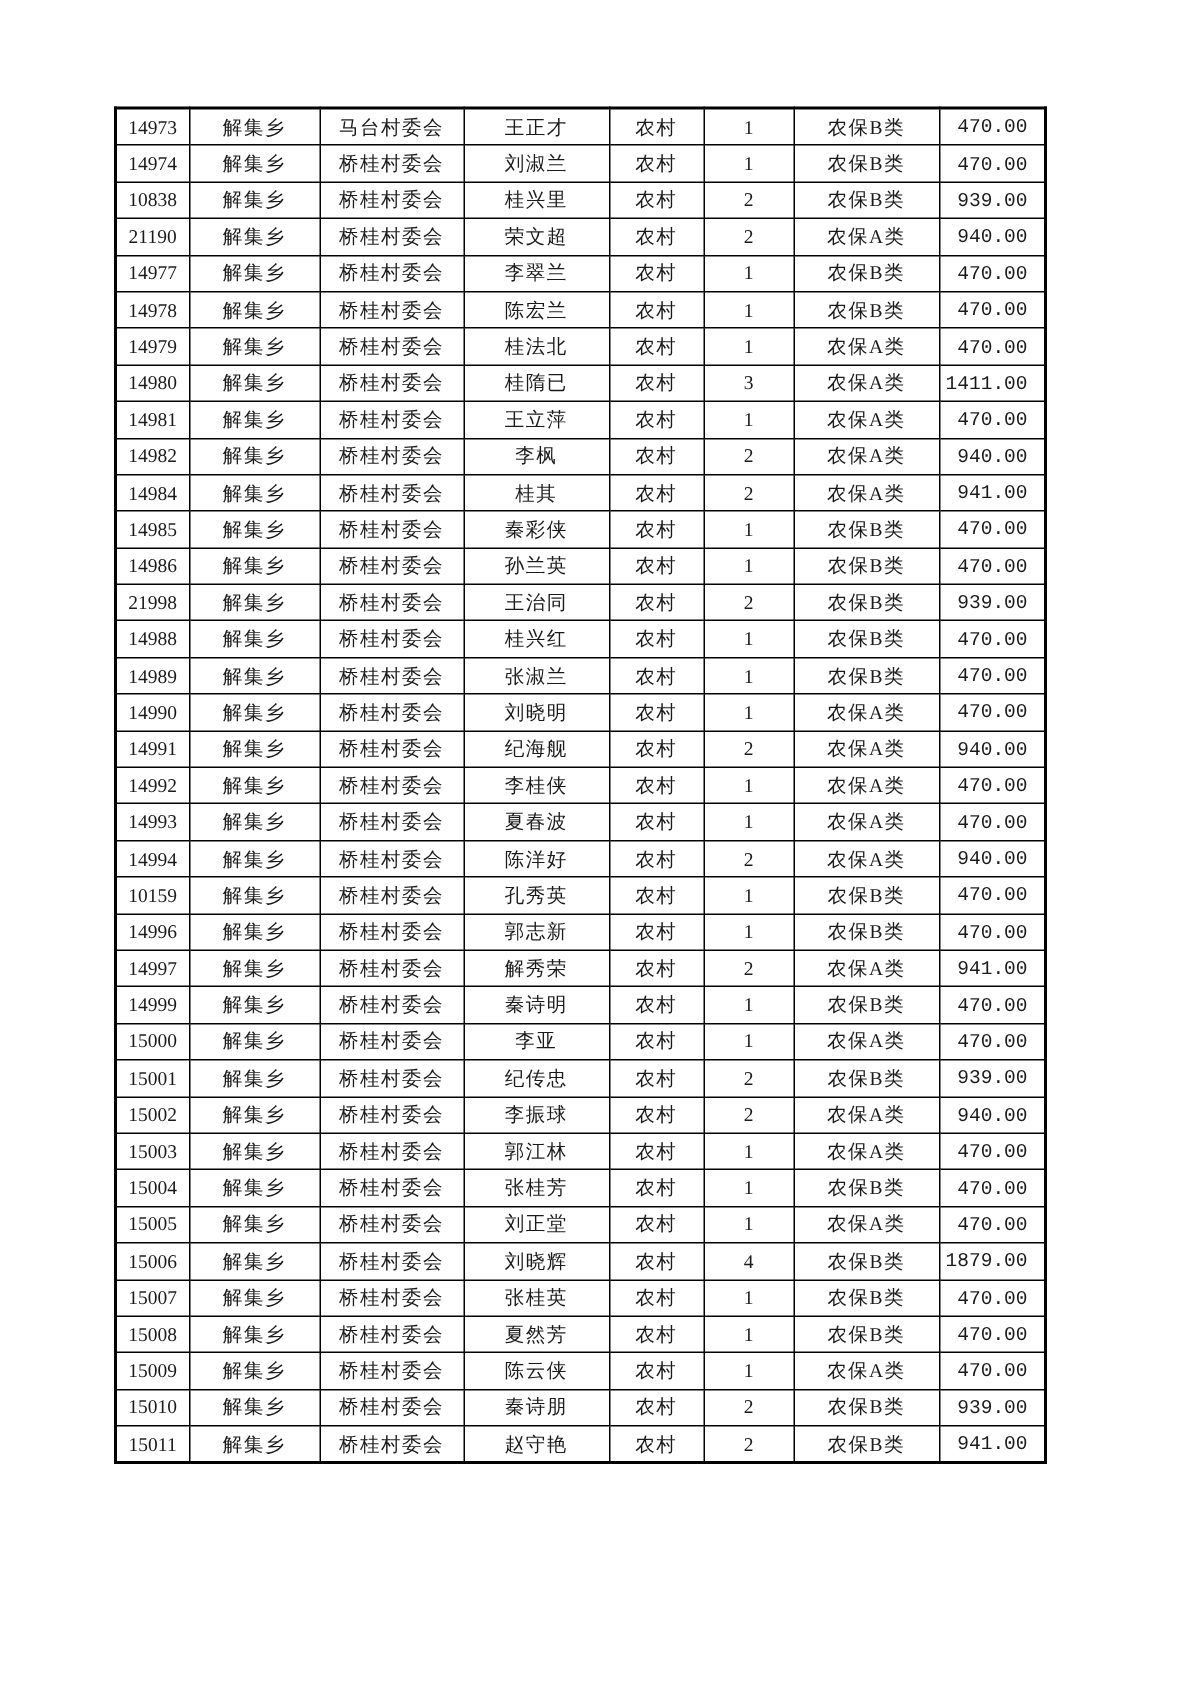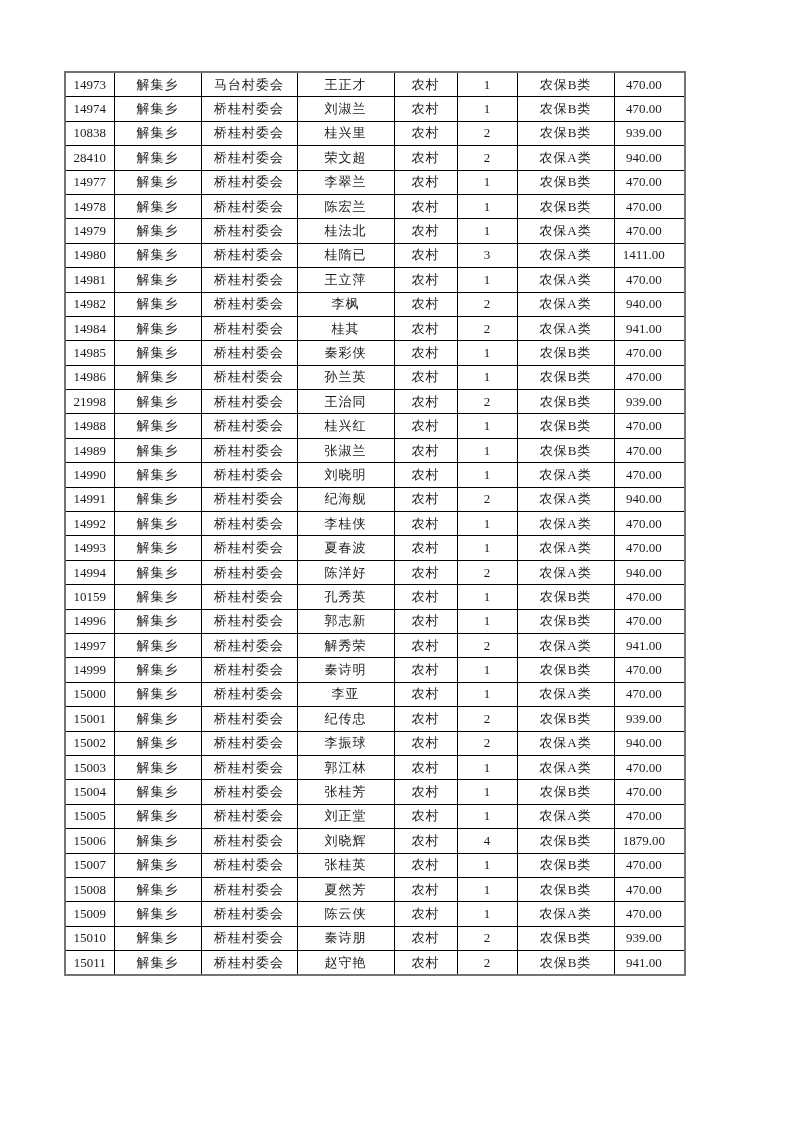--- a/index.html
+++ b/index.html
@@ -6,44 +6,44 @@
   .page {
     position: relative;
     width: 793px;
     height: 1122px;
     background: #ffffff;
     font-family: "Liberation Serif", "DejaVu Serif", serif;
     overflow: hidden;
   }
   table.records {
     position: absolute;
-    left: 64px;
+    left: 76px;
     top: 71px;
     width: 620px;
     border-collapse: collapse;
     table-layout: fixed;
-    border: 2px solid #737373;
+    border: 2px solid #000000;
     padding-left: 47px;
   }
   table.records td {
     border: 1.5px solid #000000;
     height: 23.4px;
     padding: 0;
     text-align: center;
     vertical-align: middle;
     font-size: 13px;
     color: #1a1a1a;
     letter-spacing: 1px;
     white-space: nowrap;
     overflow: hidden;
   }
   
   table.records td.c0, table.records td.c5, table.records td.c7 { letter-spacing: 0; }
   
-  table.records td.c7 { text-align: center; padding-right: 11px; }
+  table.records td.c7 { text-align: right; padding-right: 11px; font-family: Liberation Mono, monospace; }
 </style>
 </head>
 <body>
 
 <div class="page">
   <table class="records">
     <colgroup>
       <col style="width:49px">
       <col style="width:87px">
       <col style="width:96px">
@@ -78,21 +78,21 @@
           <td class="c0">10838</td>
           <td class="c1">解集乡</td>
           <td class="c2">桥桂村委会</td>
           <td class="c3">桂兴里</td>
           <td class="c4">农村</td>
           <td class="c5">2</td>
           <td class="c6">农保B类</td>
           <td class="c7">939.00</td>
         </tr>
         <tr>
-          <td class="c0">28410</td>
+          <td class="c0">21190</td>
           <td class="c1">解集乡</td>
           <td class="c2">桥桂村委会</td>
           <td class="c3">荣文超</td>
           <td class="c4">农村</td>
           <td class="c5">2</td>
           <td class="c6">农保A类</td>
           <td class="c7">940.00</td>
         </tr>
         <tr>
           <td class="c0">14977</td>

